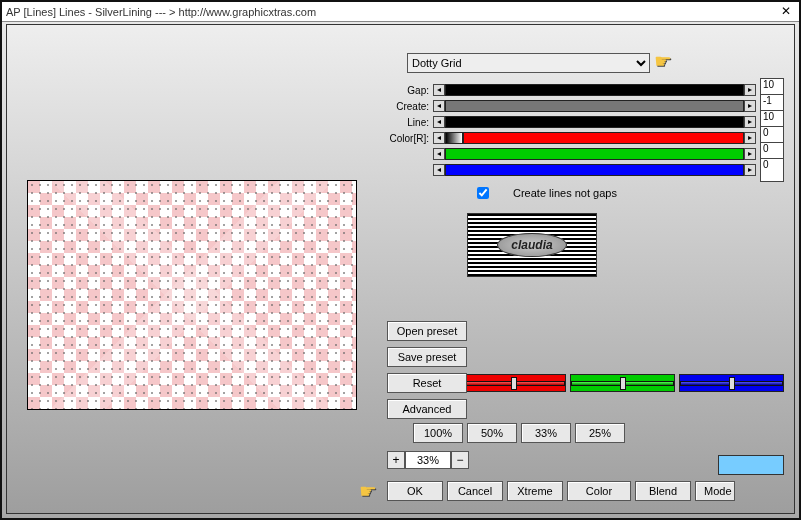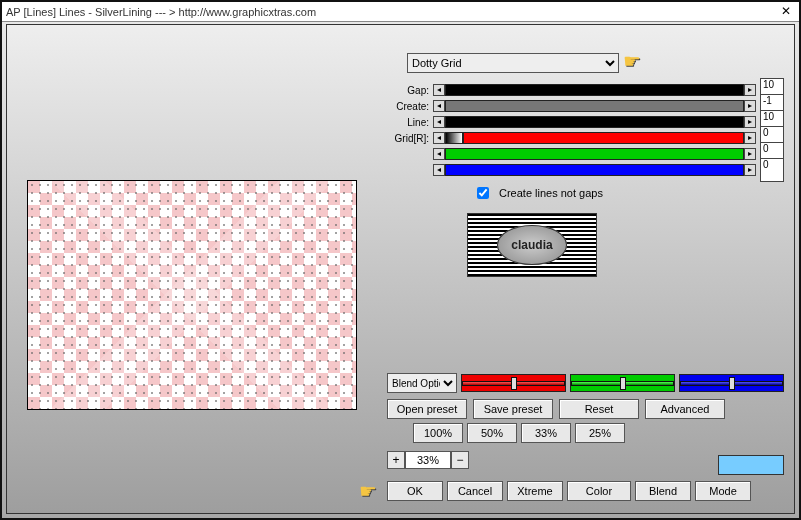--- a/index.html
+++ b/index.html
@@ -14,51 +14,51 @@
   }
   .preview::after { content:""; position:absolute; inset:0;
      background:
        radial-gradient(#666 0.8px, transparent 0.8px) 0 0/8px 8px,
        linear-gradient(45deg, transparent 45%, rgba(255,255,255,.3) 45% 55%, transparent 55%),
        linear-gradient(-45deg, transparent 45%, rgba(255,255,255,.3) 45% 55%, transparent 55%);
      opacity: .6;
   }
   .right { position: absolute; left: 380px; top: 28px; right: 10px; bottom: 6px; }
   .combo-row { display: flex; align-items: center; gap: 4px; margin-bottom: 10px; margin-left: 20px;}
-  select.combo { width: 212px; height: 20px; background: #eee; border: 1px solid #555; font-size: 11px; }
+  select.combo { width: 243px; height: 20px; background: #eee; border: 1px solid #555; font-size: 11px; }
   .hand { width: 28px; height: 18px; display: inline-block; position: relative; }
   .hand::before { content: "☛"; position: absolute; font-size: 20px; color: #f5c542; left: 0; top: -5px; text-shadow: 1px 1px 0 #444; }
   .sliders { margin-top: 6px; }
   .srow { display: flex; align-items: center; height: 14px; margin-bottom: 2px; }
   .srow .lab { width: 46px; text-align: right; font-size: 10px; padding-right: 4px; color: #000;}
   .srow .arrow { width: 12px; height: 12px; background: #ddd; border: 1px solid #444; display:flex;align-items:center;justify-content:center; font-size:8px; cursor:pointer; line-height:1; }
   .srow .bar { flex: 1; height: 12px; border: 1px solid #222; }
   .bar.black { background: #000; }
   .bar.gray  { background: #777; }
   .bar.red   { background: #f00; }
   .bar.green { background: #0c0; }
   .bar.blue  { background: #00f; }
   .bar.grad  { background: linear-gradient(to right, #000, #fff); width:18px; flex:none; }
   .srow .val { width: 24px; height: 24px; border: 1px solid #444; background: #fff; margin-left: 4px; font-size: 10px; padding: 0 2px; line-height:11px; text-align:left;}
-  .chkrow { margin: 10px 0 0 54px; display:flex; align-items:center; gap:10px; font-size:11px;padding-left:36px; }
+  .chkrow { margin: 10px 0 0 54px; display:flex; align-items:center; gap:24px; font-size:11px;padding-left:36px; }
   .chkrow input { width:12px; height:12px; }
   .logo { margin: 14px 0 0 80px; width: 130px; height: 64px; background:
     repeating-linear-gradient(#000 0 2px, #fff 2px 4px);
     border:1px solid #333; display:flex; align-items:center; justify-content:center; position:relative;}
-  .logo .inner { background: radial-gradient(#ccc,#888); width:70px; height:40px; border-radius:50%; display:flex; align-items:center; justify-content:center; font-weight:bold; font-size:12px; color:#222; box-shadow:0 0 0 1px #333 inset;}
+  .logo .inner { background: radial-gradient(#ccc,#888); width:70px; height:24px; border-radius:50%; display:flex; align-items:center; justify-content:center; font-style:italic; font-weight:bold; font-size:12px; color:#222; box-shadow:0 0 0 1px #333 inset;}
   .blendrow { position:absolute; bottom:114px; left:0; right:0; display:flex; gap:4px; align-items:center; }
   select.blend { width: 70px; height:20px; background:#eee; border:1px solid #555; font-size:10px;}
   .rgb-slider { flex:1; height:18px; border:1px solid #222; position:relative; }
   .rgb-slider .track { position:absolute; left:0; right:0; top:6px; height:5px; border:1px solid #111; }
   .rgb-slider.red .track{background:linear-gradient(to bottom,#f55,#a00);} .rgb-slider.red{background:#e00;}
   .rgb-slider.green .track{background:linear-gradient(to bottom,#5f5,#080);} .rgb-slider.green{background:#0c0;}
   .rgb-slider.blue .track{background:linear-gradient(to bottom,#55f,#008);} .rgb-slider.blue{background:#00e;}
   .rgb-slider .thumb{ position:absolute; top:2px; left:48%; width:6px; height:13px; background:#ddd; border:1px solid #111;}
   .btnrow { position:absolute; left:0; right:0; display:flex; gap:6px; }
-  .btnrow.a { bottom:88px; }
+  .btnrow.a { bottom:88px;flex-direction:column; }
   .btnrow.b { bottom:64px; padding-left:26px; gap:4px;}
   .btnrow.c { bottom:38px; gap:0;}
   .btnrow.d { bottom:6px; gap:4px; }
   button.win { height:20px; background:#e8e8e8; border:1px solid #555; font-size:11px; padding:0 8px; box-shadow: inset 1px 1px 0 #fff; cursor:pointer;}
   button.win.sm { width:50px; }
   .zoomrow { display:flex; align-items:center; gap:0;}
   .zoomrow .zb { width:18px; height:18px; border:1px solid #555; background:#e8e8e8; display:flex;align-items:center;justify-content:center; cursor:pointer; font-size:12px;}
   .zoomrow .zval { width:46px; height:18px; border:1px solid #555; background:#fff; text-align:center; line-height:16px; font-size:11px;}
   .swatch { position:absolute; right:0; bottom:32px; width:66px; height:20px; border:1px solid #333; background: linear-gradient(#7cf,#7cf);}
   .hand2 { position:absolute; bottom:6px; left:-28px; width:26px; height:18px; }
@@ -102,21 +102,21 @@
           <div class="val">-1</div>
         </div>
         <div class="srow">
           <div class="lab">Line:</div>
           <div class="arrow">◂</div>
           <div class="bar black"></div>
           <div class="arrow">▸</div>
           <div class="val">10</div>
         </div>
         <div class="srow">
-          <div class="lab">Grid[R]:</div>
+          <div class="lab">Color[R]:</div>
           <div class="arrow">◂</div>
           <div class="bar grad"></div>
           <div class="bar red"></div>
           <div class="arrow">▸</div>
           <div class="val">0</div>
         </div>
         <div class="srow">
           <div class="lab"></div>
           <div class="arrow">◂</div>
           <div class="bar green"></div>
@@ -183,18 +183,18 @@
 
       <div class="swatch"></div>
 
       <span class="hand2"></span>
       <div class="btnrow d">
         <button class="win" style="width:56px">OK</button>
         <button class="win" style="width:56px">Cancel</button>
         <button class="win" style="width:56px">Xtreme</button>
         <button class="win" style="width:64px">Color</button>
         <button class="win" style="width:56px">Blend</button>
-        <button class="win" style="width:56px">Mode</button>
+        <button class="win" style="width:40px">Mode</button>
       </div>
 
     </div>
   </div>
 </div>
 
 </body></html>

